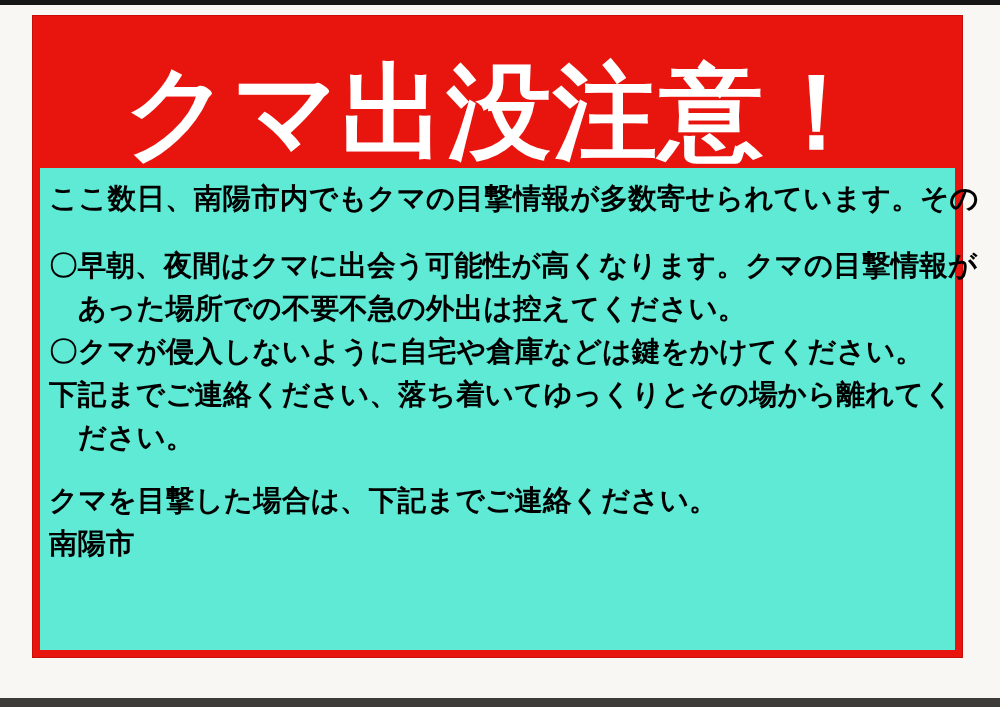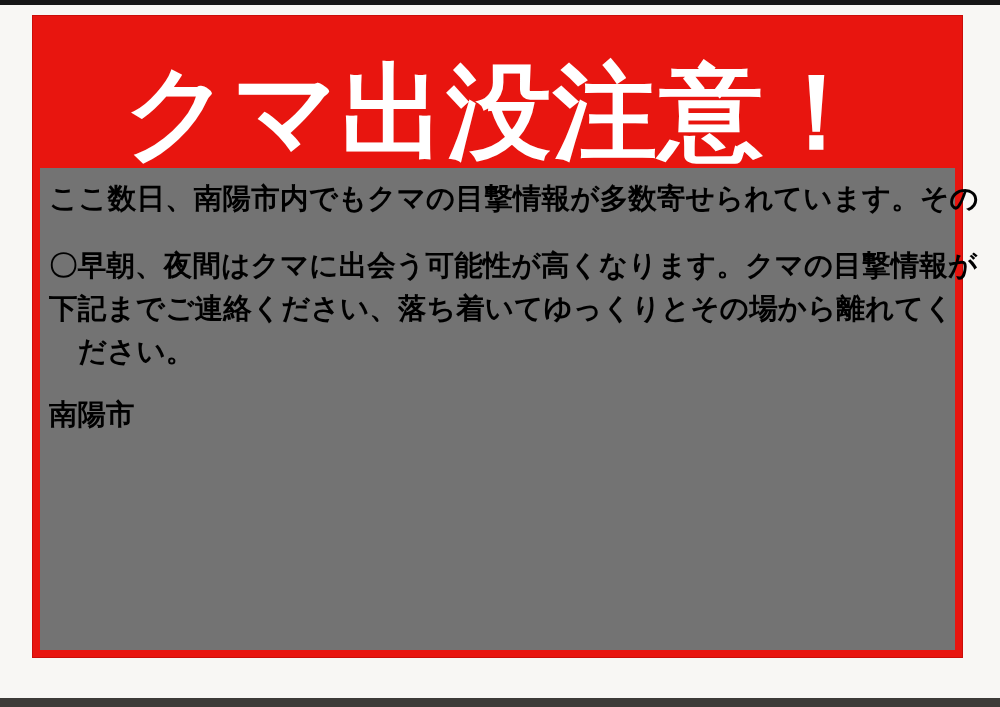--- a/index.html
+++ b/index.html
@@ -27,21 +27,21 @@
     position:absolute;left:0;top:0;right:0;height:184px;
     display:flex;align-items:center;justify-content:center;
   }
   .poster-title{
     margin:0;padding-top:10px;
     color:#ffffff;font-size:104px;font-weight:bold;
     line-height:1;letter-spacing:2px;white-space:nowrap;
   }
   .poster-body{
     position:absolute;left:8px;right:8px;top:153px;bottom:8px;
-    background:#737373;
+    background:#5eead4;
     padding:9px 8px 0 9px;
     box-sizing:border-box;
     color:var(--ink);
     font-weight:bold;
     font-size:28.5px;
     line-height:43px;
   }
   .para{margin:0;}
   .para.precautions{margin-top:26px;font-family:Liberation Mono, monospace;}
   .para.contact{margin-top:18px;}
@@ -66,28 +66,33 @@
 
   <div class="poster-body">
 
     <p class="para intro">
       <span class="line">ここ数日、南陽市内でもクマの目撃情報が多数寄せられています。その</span>
     </p>
 
     <div class="para precautions">
       <div>
         <span class="line">〇早朝、夜間はクマに出会う可能性が高くなります。クマの目撃情報が</span>
+        <span class="line">　あった場所での不要不急の外出は控えてください。</span>
+      </div>
+      <div>
+        <span class="line">〇クマが侵入しないように自宅や倉庫などは鍵をかけてください。</span>
       </div>
       <div>
         <span class="line">下記までご連絡ください、落ち着いてゆっくりとその場から離れてく</span>
         <span class="line">　ださい。</span>
       </div>
     </div>
 
     <div class="para contact">
+      <span class="line">クマを目撃した場合は、下記までご連絡ください。</span>
     </div>
 
     <div class="signature">南陽市</div>
 
   </div>
 </div>
 
 <div class="scan-bar bottom"></div>
 
 </body></html>

